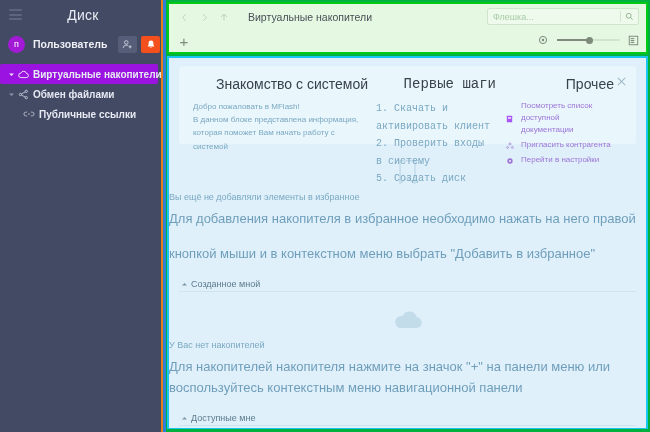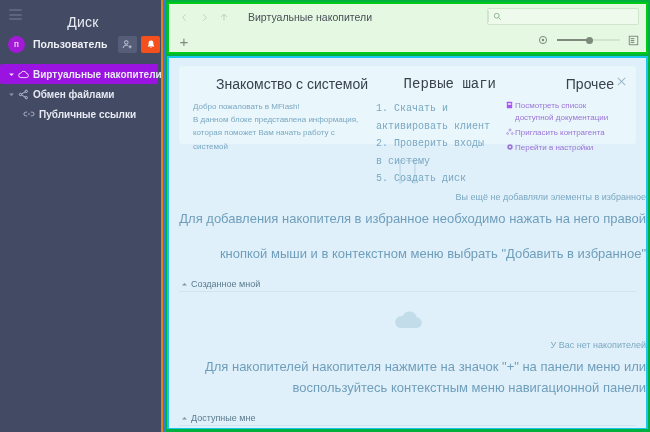--- a/index.html
+++ b/index.html
@@ -9,21 +9,21 @@
     font-family:"Liberation Sans","DejaVu Sans",sans-serif;
     -webkit-font-smoothing:antialiased;
   }
   .app{position:relative;width:650px;height:432px;display:flex;}
 
   
   .sidebar{
     width:166px;height:432px;background:#434a63;
     position:relative;flex:0 0 166px;box-sizing:border-box;
   }
-  .sb-top{height:30px;display:flex;align-items:flex-end;position:relative;}
+  .sb-top{height:30px;display:flex;align-items:center;position:relative;}
   .burger{
     position:absolute;left:9px;top:9px;width:13px;height:11px;
     display:flex;flex-direction:column;justify-content:space-between;cursor:pointer;
   }
   .burger i{display:block;height:2px;background:#5d6泥;background:#5c6480;border-radius:1px;}
   .disk-title{
     width:166px;text-align:center;color:#e9ecf4;font-size:14px;letter-spacing:.3px;
   }
   .sb-user{
     height:28px;display:flex;align-items:center;padding:0 6px 0 8px;position:relative;
@@ -128,41 +128,41 @@
   }
   .wcol{flex:1;padding-right:8px;}
   .wcol.c1{flex:0 0 175px;}
   .wcol.c2{flex:0 0 120px;font-family:Liberation Mono, monospace;}
   .wtitle{
     font-size:14px;color:#39424c;margin-bottom:8px;font-weight:normal;text-align:right;
   }
   .wtext{font-size:8px;color:#7aa8c2;line-height:1.65;}
   .wlist{font-size:10px;color:#7aa8c2;line-height:1.75;}
   .wlink{
-    display:flex;align-items:flex-start;font-size:8px;color:#9b74d6;line-height:1.5;
-    margin-bottom:3px;cursor:pointer;
+    display:flex;align-items:center;font-size:8px;color:#9b74d6;line-height:1.5;
+    margin-bottom:3px;cursor:pointer;gap:6px;
   }
   .wlink .li{flex:0 0 11px;display:flex;align-items:flex-start;justify-content:center;padding-top:1px;}
   .wclose{
     position:absolute;right:9px;top:7px;width:11px;height:11px;cursor:pointer;
     color:#9fb8c6;
   }
 
   
   .section-head{
     margin:12px 10px 0 10px;display:flex;align-items:center;height:14px;
     border-bottom:1px solid #cfe4ef;cursor:pointer;
   }
   .section-head .tri{
     width:10px;flex:0 0 10px;display:flex;align-items:center;justify-content:center;
   }
   .section-head .stitle{font-size:9px;color:#5a7a8c;margin-left:2px;}
 
   .empty{
-    text-align:right;padding-top:14px;
+    text-align:left;padding-top:14px;
   }
   .empty .eico{height:28px;display:flex;align-items:center;justify-content:center;}
   .empty .eline1{font-size:9px;color:#7aa8c2;margin-top:6px;}
   .empty .eline2{font-size:13px;color:#6f9ebb;margin-top:7px;line-height:1.6;}
 
   .bottom-strip{
     position:absolute;left:0;right:0;bottom:0;height:3px;background:#00b140;
   }
 </style>
 </head>
@@ -262,20 +262,21 @@
             </svg>
         </div>
         <div class="nav-arrow">
           <svg width="10" height="10" viewBox="0 0 12 12">
               <path d="M6 10V2.4M2.6 5.8 6 2.4l3.4 3.4" fill="none" stroke="#b9d3b7" stroke-width="1.2"></path>
             </svg>
         </div>
         <div class="crumb">Виртуальные накопители</div>
 
         <div class="search-wrap">
+          <input type="text" value="" placeholder="Флешка..." style="">
           <span class="search-div"></span>
           <span class="search-btn">
             <svg width="9" height="9" viewBox="0 0 12 12">
                 <circle cx="5" cy="5" r="3.2" fill="none" stroke="#7fa67d" stroke-width="1.1"></circle>
                 <path d="M7.4 7.4 10.2 10.2" stroke="#7fa67d" stroke-width="1.1"></path>
               </svg>
           </span>
         </div>
       </div>
 

